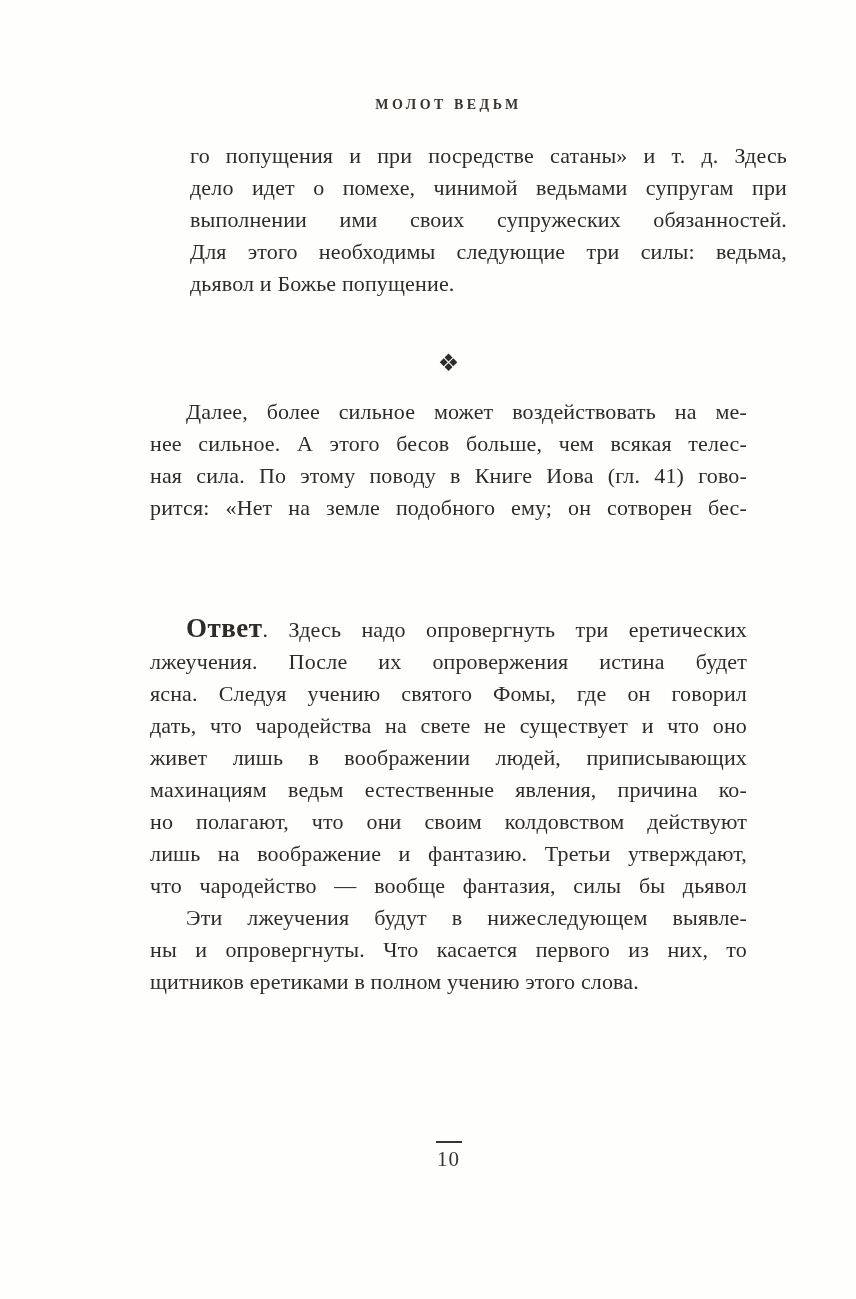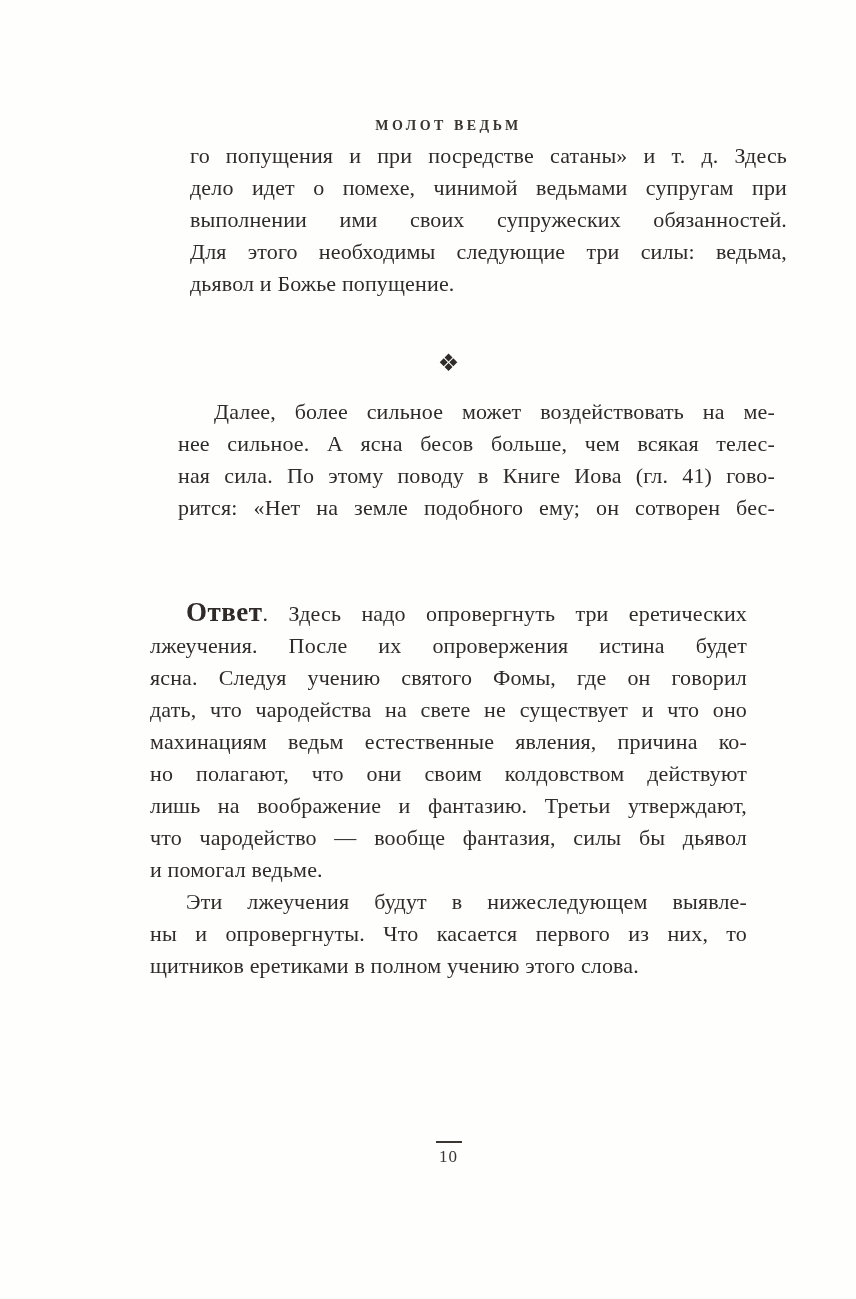--- a/index.html
+++ b/index.html
@@ -15,43 +15,43 @@
     font-family: "Liberation Serif", "DejaVu Serif", serif;
     color: #2f2b28;
     overflow: hidden;
   }
   .textblock {
     position: absolute;
     left: 150px;
     width: 597px;
   }
   .running-head {
-    top: 118px;
+    top: 97px;
     text-align: center;
     font-size: 14px;
     font-weight: 700;
     letter-spacing: 3.5px;
     color: #383430;
   }
   .para .line {
     font-size: 22px;
     line-height: 32px;
     text-align: justify;
     text-align-last: justify;
     letter-spacing: 0.15px;
   }
   .para .line.lastline {
     text-align-last: left;
   }
   .para .line.indent {
     padding-left: 36px;
   }
   .para1 { top: 140px; margin-left: 40px; }
-  .para2 { top: 396px; margin-left: 28px; }
-  .para3 { top: 596px; }
+  .para2 { top: 396px; }
+  .para3 { top: 612px; }
   .ornament {
     top: 350px;
     text-align: center;
     font-size: 24px;
     line-height: 26px;
     color: #2f2b28;
   }
   .lead {
     font-weight: 700;
     font-size: 27px;
@@ -61,21 +61,21 @@
     top: 1141px;
     text-align: center;
   }
   .footer-rule {
     width: 26px;
     height: 0;
     border-top: 2px solid #3a3632;
     margin: 0 auto 4px auto;
   }
   .page-number {
-    font-size: 17px;
+    font-size: 21px;
     color: #383430;
     letter-spacing: 1px;
   }
 </style>
 </head>
 <body>
 
 <div class="page">
 
   <div class="textblock running-head">МОЛОТ ВЕДЬМ</div>
@@ -85,35 +85,35 @@
     <div class="line">дело идет о помехе, чинимой ведьмами супругам при</div>
     <div class="line">выполнении ими своих супружеских обязанностей.</div>
     <div class="line">Для этого необходимы следующие три силы: ведьма,</div>
     <div class="line lastline">дьявол и Божье попущение.</div>
   </div>
 
   <div class="textblock ornament">❖</div>
 
   <div class="textblock para para2">
     <div class="line indent">Далее, более сильное может воздействовать на ме-</div>
-    <div class="line">нее сильное. А ясна бесов больше, чем всякая телес-</div>
+    <div class="line">нее сильное. А этого бесов больше, чем всякая телес-</div>
     <div class="line">ная сила. По этому поводу в Книге Иова (гл. 41) гово-</div>
     <div class="line">рится: «Нет на земле подобного ему; он сотворен бес-</div>
   </div>
 
   <div class="textblock para para3">
     <div class="line indent"><span class="lead">Ответ</span><span>. Здесь надо опровергнуть три еретических</span></div>
     <div class="line">лжеучения. После их опровержения истина будет</div>
     <div class="line">ясна. Следуя учению святого Фомы, где он говорил</div>
     <div class="line">дать, что чародейства на свете не существует и что оно</div>
+    <div class="line">живет лишь в воображении людей, приписывающих</div>
     <div class="line">махинациям ведьм естественные явления, причина ко-</div>
     <div class="line">но полагают, что они своим колдовством действуют</div>
     <div class="line">лишь на воображение и фантазию. Третьи утверждают,</div>
     <div class="line">что чародейство — вообще фантазия, силы бы дьявол</div>
-    <div class="line lastline">и помогал ведьме.</div>
 
     <div class="line indent">Эти лжеучения будут в нижеследующем выявле-</div>
     <div class="line">ны и опровергнуты. Что касается первого из них, то</div>
     <div class="line lastline">щитников еретиками в полном учению этого слова.</div>
   </div>
 
   <div class="textblock footer">
     <div class="footer-rule"></div>
     <div class="page-number">10</div>
   </div>

